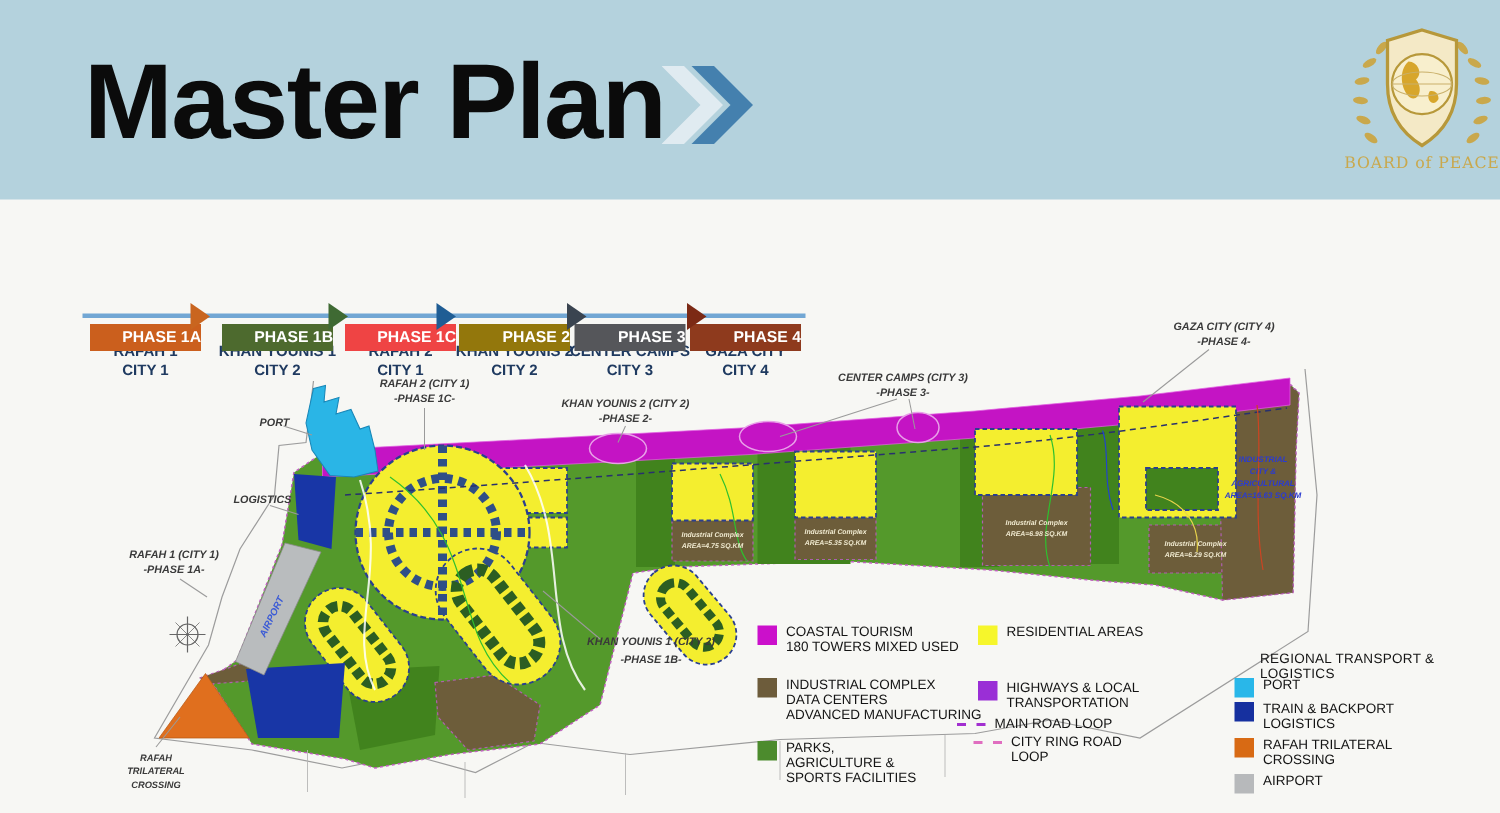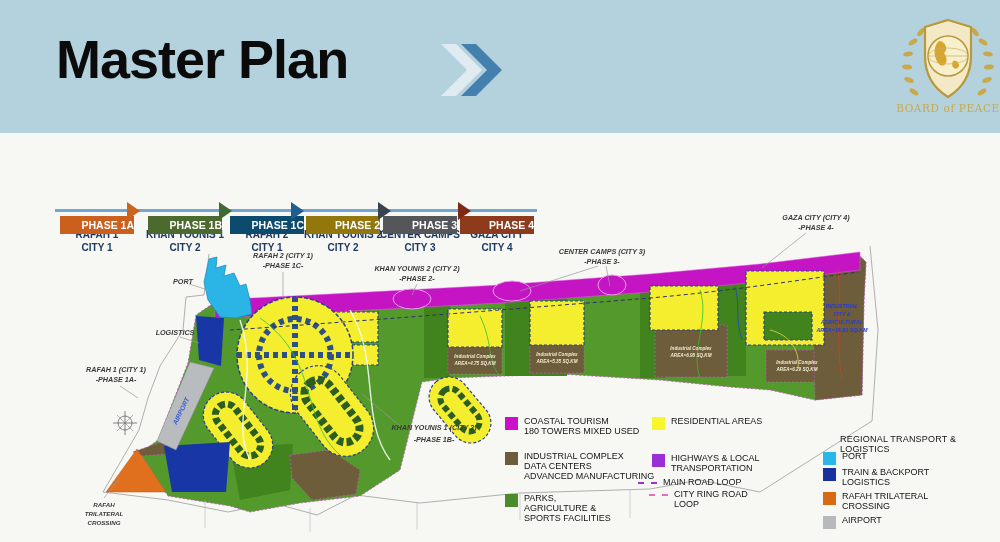--- a/index.html
+++ b/index.html
@@ -1,20 +1,20 @@
 <!DOCTYPE html>
 <html><head>
 <meta charset="utf-8">
 <style>
   html,body{margin:0;padding:0;}
   body{font-family:"Liberation Sans",sans-serif;background:#e9e9e6;}
   .stage{position:relative;width:1000px;height:542px;background:#f7f7f4;overflow:hidden;}
   
   .header{position:absolute;left:0;top:0;width:1000px;height:133px;background:#b4d2dd;}
-  .title{position:absolute;left:56px;top:28px;font-size:54px;font-weight:bold;color:#0b0b0b;letter-spacing:-1px;}
+  .title{position:absolute;left:56px;top:28px;font-size:71px;font-weight:bold;color:#0b0b0b;letter-spacing:-1px;}
   .chevrons{position:absolute;left:441px;top:44px;}
   .logo{position:absolute;left:887px;top:4px;}
   .logo-text{font-family:"DejaVu Serif",serif;}
   
   .timeline{position:absolute;left:55px;top:182px;width:490px;height:64px;}
   .tl-line{position:absolute;left:0;top:27px;width:482px;height:3px;background:#72a7d4;}
   .tl-stage{position:absolute;top:0;transform:translateX(-50%);text-align:center;}
   .tl-city{font-size:10px;font-weight:bold;color:#1f3a60;line-height:1.25;white-space:nowrap;margin-top:47px;}
   .tl-badge{position:absolute;top:34px;transform:translateX(-50%);width:74px;height:18px;line-height:18px;
             font-size:10.5px;font-weight:bold;color:#fff;text-align:right;white-space:nowrap;}
@@ -96,21 +96,21 @@
       <div class="tl-city"><span>CENTER CAMPS</span><br>
       <span>CITY 3</span></div>
     </div>
     <div class="tl-stage" style="left:442px">
       <div class="tl-city"><span>GAZA CITY</span><br>
       <span>CITY 4</span></div>
     </div>
 
     <div class="tl-badge" style="left: 42px; background-color: rgb(203, 95, 29);">PHASE 1A</div>
     <div class="tl-badge" style="left: 130px; background-color: rgb(77, 106, 46);">PHASE 1B</div>
-    <div class="tl-badge" style="left: 212px; background-color: #0c4a6e;">PHASE 1C</div>
+    <div class="tl-badge" style="left: 212px; background-color: #ef4444;">PHASE 1C</div>
     <div class="tl-badge" style="left: 288px; background-color: rgb(147, 119, 12);">PHASE 2</div>
     <div class="tl-badge" style="left: 365px; background-color: rgb(85, 86, 90);">PHASE 3</div>
     <div class="tl-badge" style="left: 442px; background-color: rgb(142, 58, 29);">PHASE 4</div>
 
     <div class="tl-arrow" style="left: 72px; border-left-color: rgb(201, 101, 31);"></div>
     <div class="tl-arrow" style="left: 164px; border-left-color: rgb(63, 106, 51);"></div>
     <div class="tl-arrow" style="left: 236px; border-left-color: rgb(31, 93, 148);"></div>
     <div class="tl-arrow" style="left: 323px; border-left-color: rgb(58, 68, 80);"></div>
     <div class="tl-arrow" style="left: 403px; border-left-color: rgb(124, 42, 21);"></div>
   </div>

